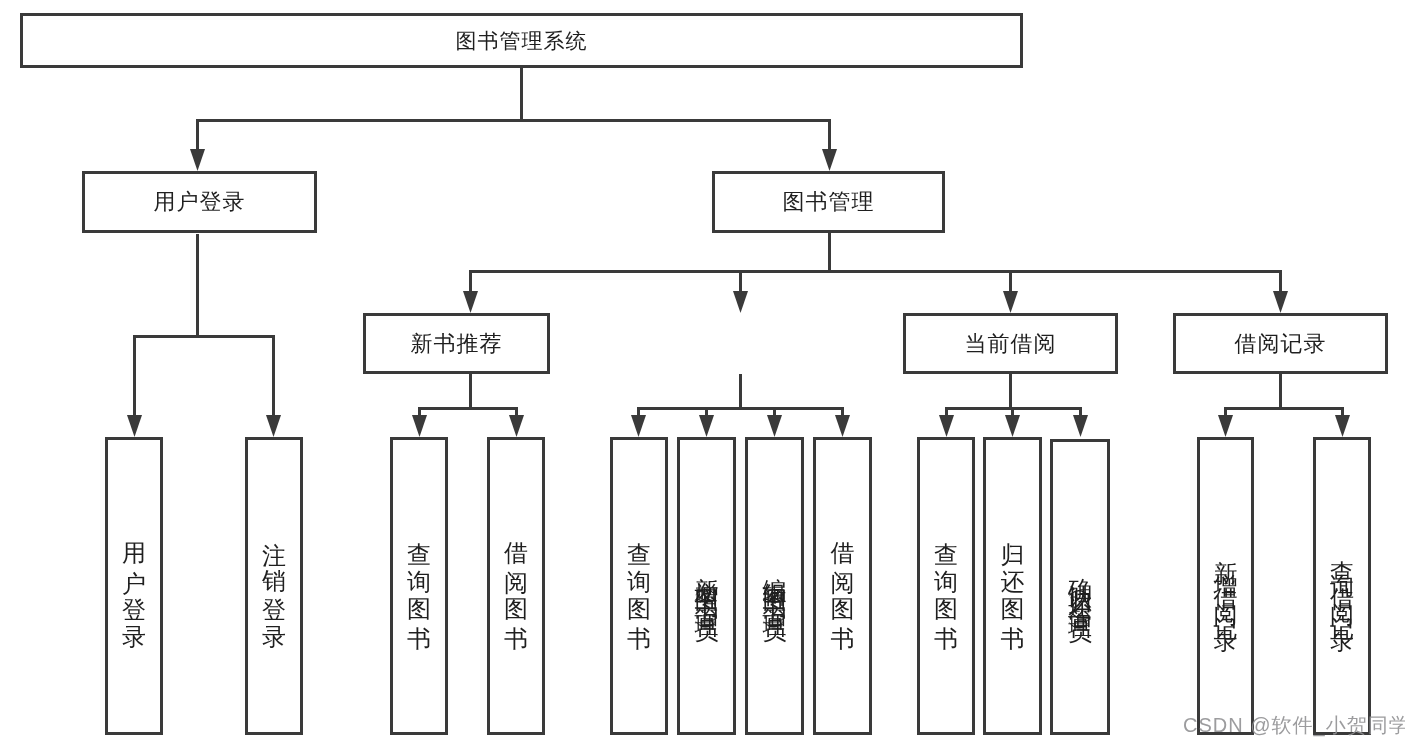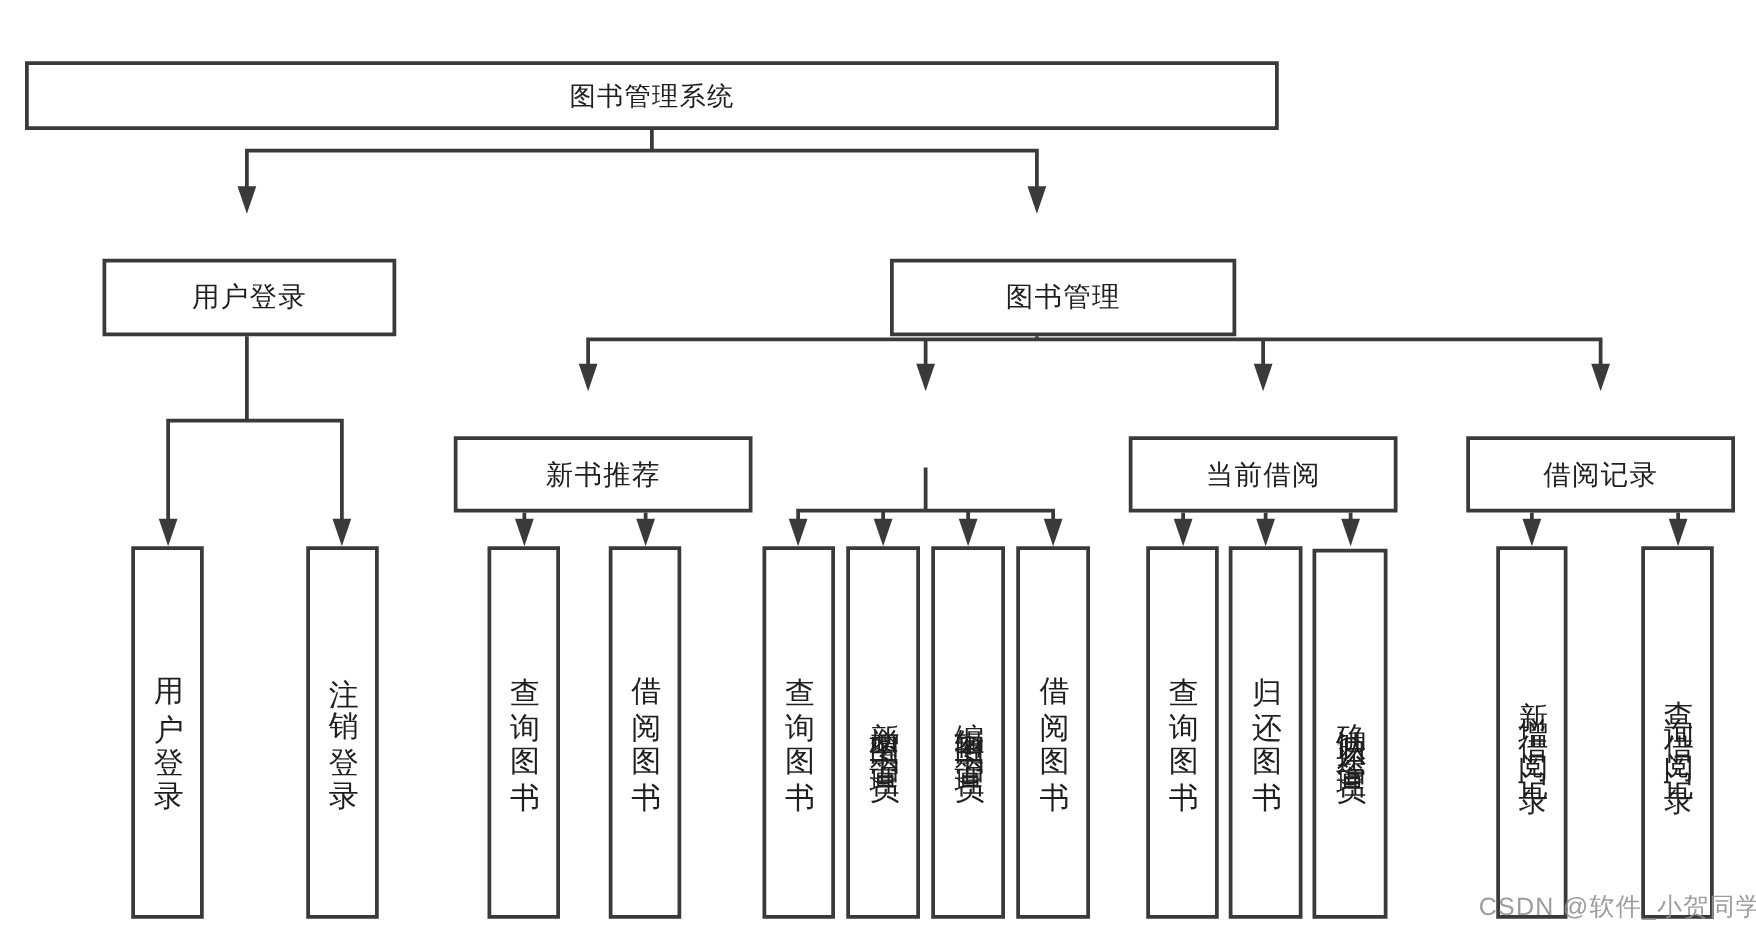--- a/index.html
+++ b/index.html
@@ -19,21 +19,21 @@
   }
   .node {
     position: absolute;
     background: #ffffff;
     border: 3px solid #3a3a3a;
     display: flex;
     align-items: center;
     justify-content: center;
     color: #1f1f1f;
   }
-  .hbox { font-size: 22px; letter-spacing: 1px; margin-top: 36px; }
+  .hbox { font-size: 22px; letter-spacing: 1px; }
   .hbox.root { font-size: 21px; }
   .vbox { font-size: 24px; }
   .vbox span {
     writing-mode: vertical-rl;
     text-orientation: mixed;
     white-space: nowrap;
   }
   .vbox span.g4 { letter-spacing: 28px; margin-top: -14px; }
   .vbox span.g6 { letter-spacing: 14px; margin-top: -7px; }
   .vbox span.g9 { letter-spacing: 6px;  margin-top: -3px; }
@@ -85,25 +85,25 @@
     </g>
   </svg>
 
   <div class="node hbox root" style="left:20px; top:13px; width:1003px; height:55px">
     <span>图书管理系统</span>
   </div>
 
   <div class="node hbox" style="left:82px; top:171px; width:235px; height:62px">
     <span>用户登录</span>
   </div>
-  <div class="node hbox" style="left:712px; top:171px; width:277px; height:62px">
+  <div class="node hbox" style="left:712px; top:171px; width:233px; height:62px">
     <span>图书管理</span>
   </div>
 
-  <div class="node hbox" style="left:363px; top:313px; width:239px; height:61px">
+  <div class="node hbox" style="left:363px; top:313px; width:187px; height:61px">
     <span>新书推荐</span>
   </div>
   <div class="node hbox" style="left:1173px; top:313px; width:215px; height:61px">
     <span>借阅记录</span>
   </div>
   <div class="node hbox" style="left:903px; top:313px; width:215px; height:61px">
     <span>当前借阅</span>
   </div>
 
   <div class="node vbox" style="left:105px; top:437px; width:58px; height:298px">

